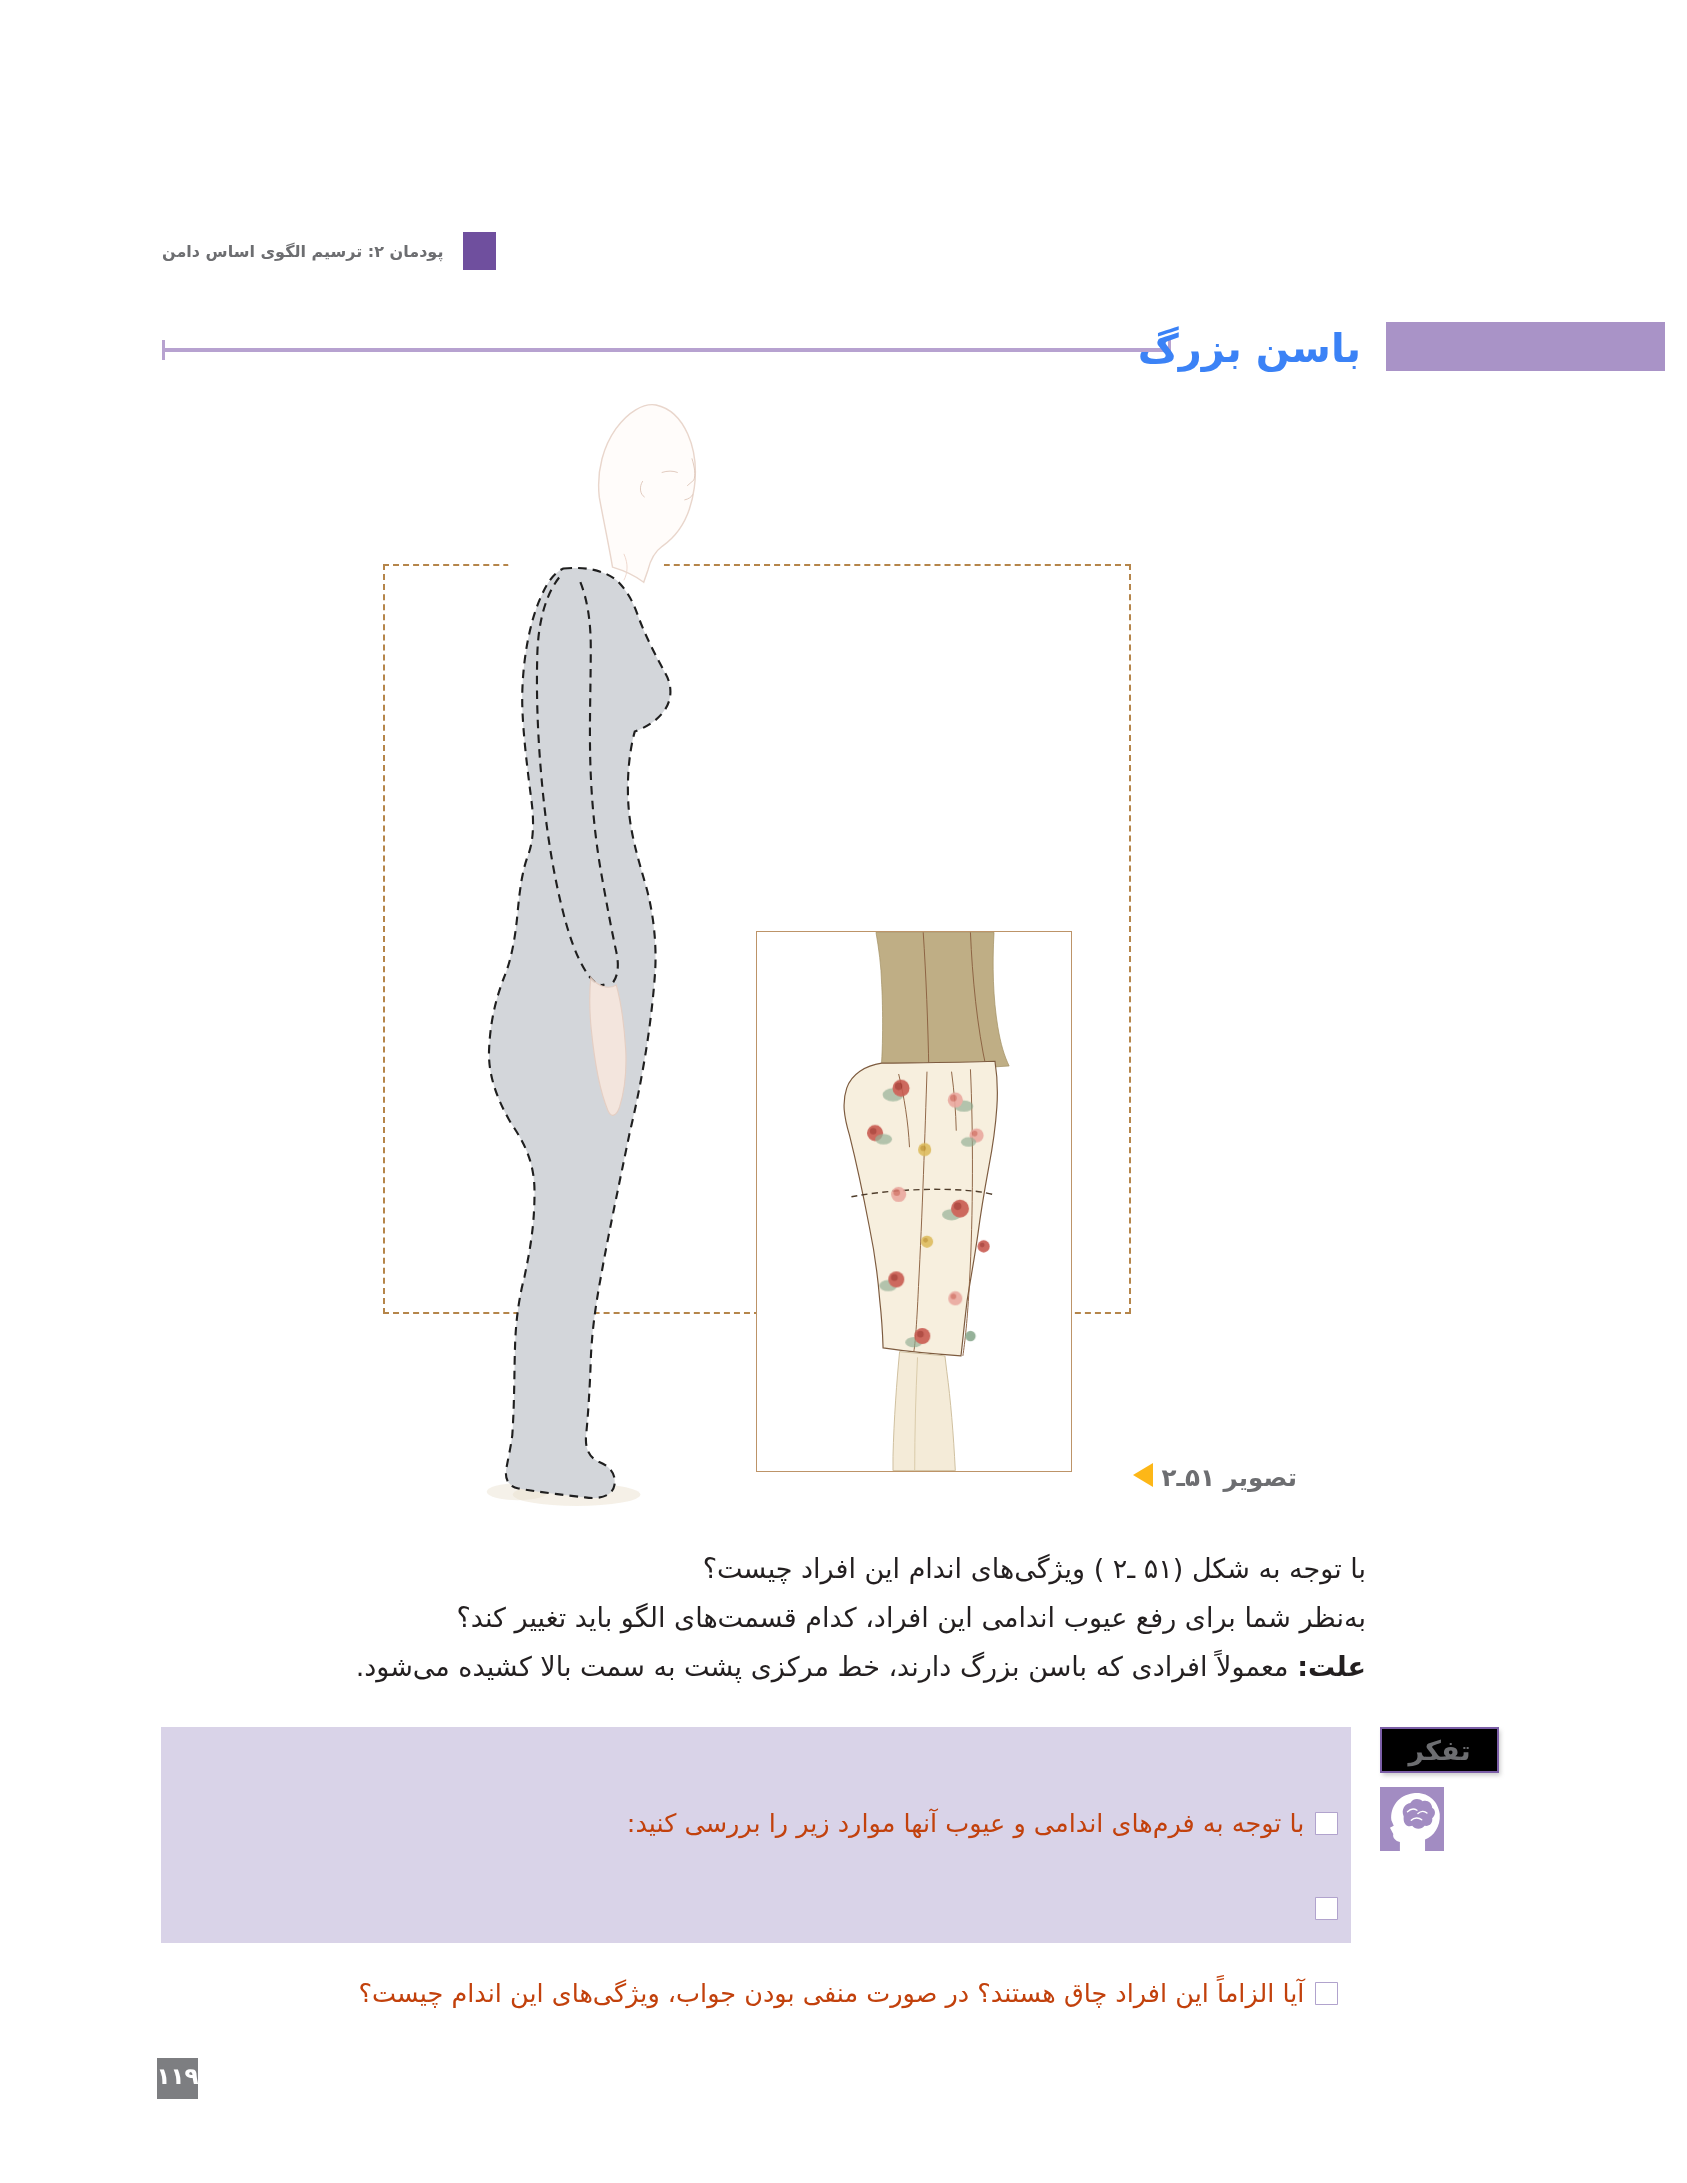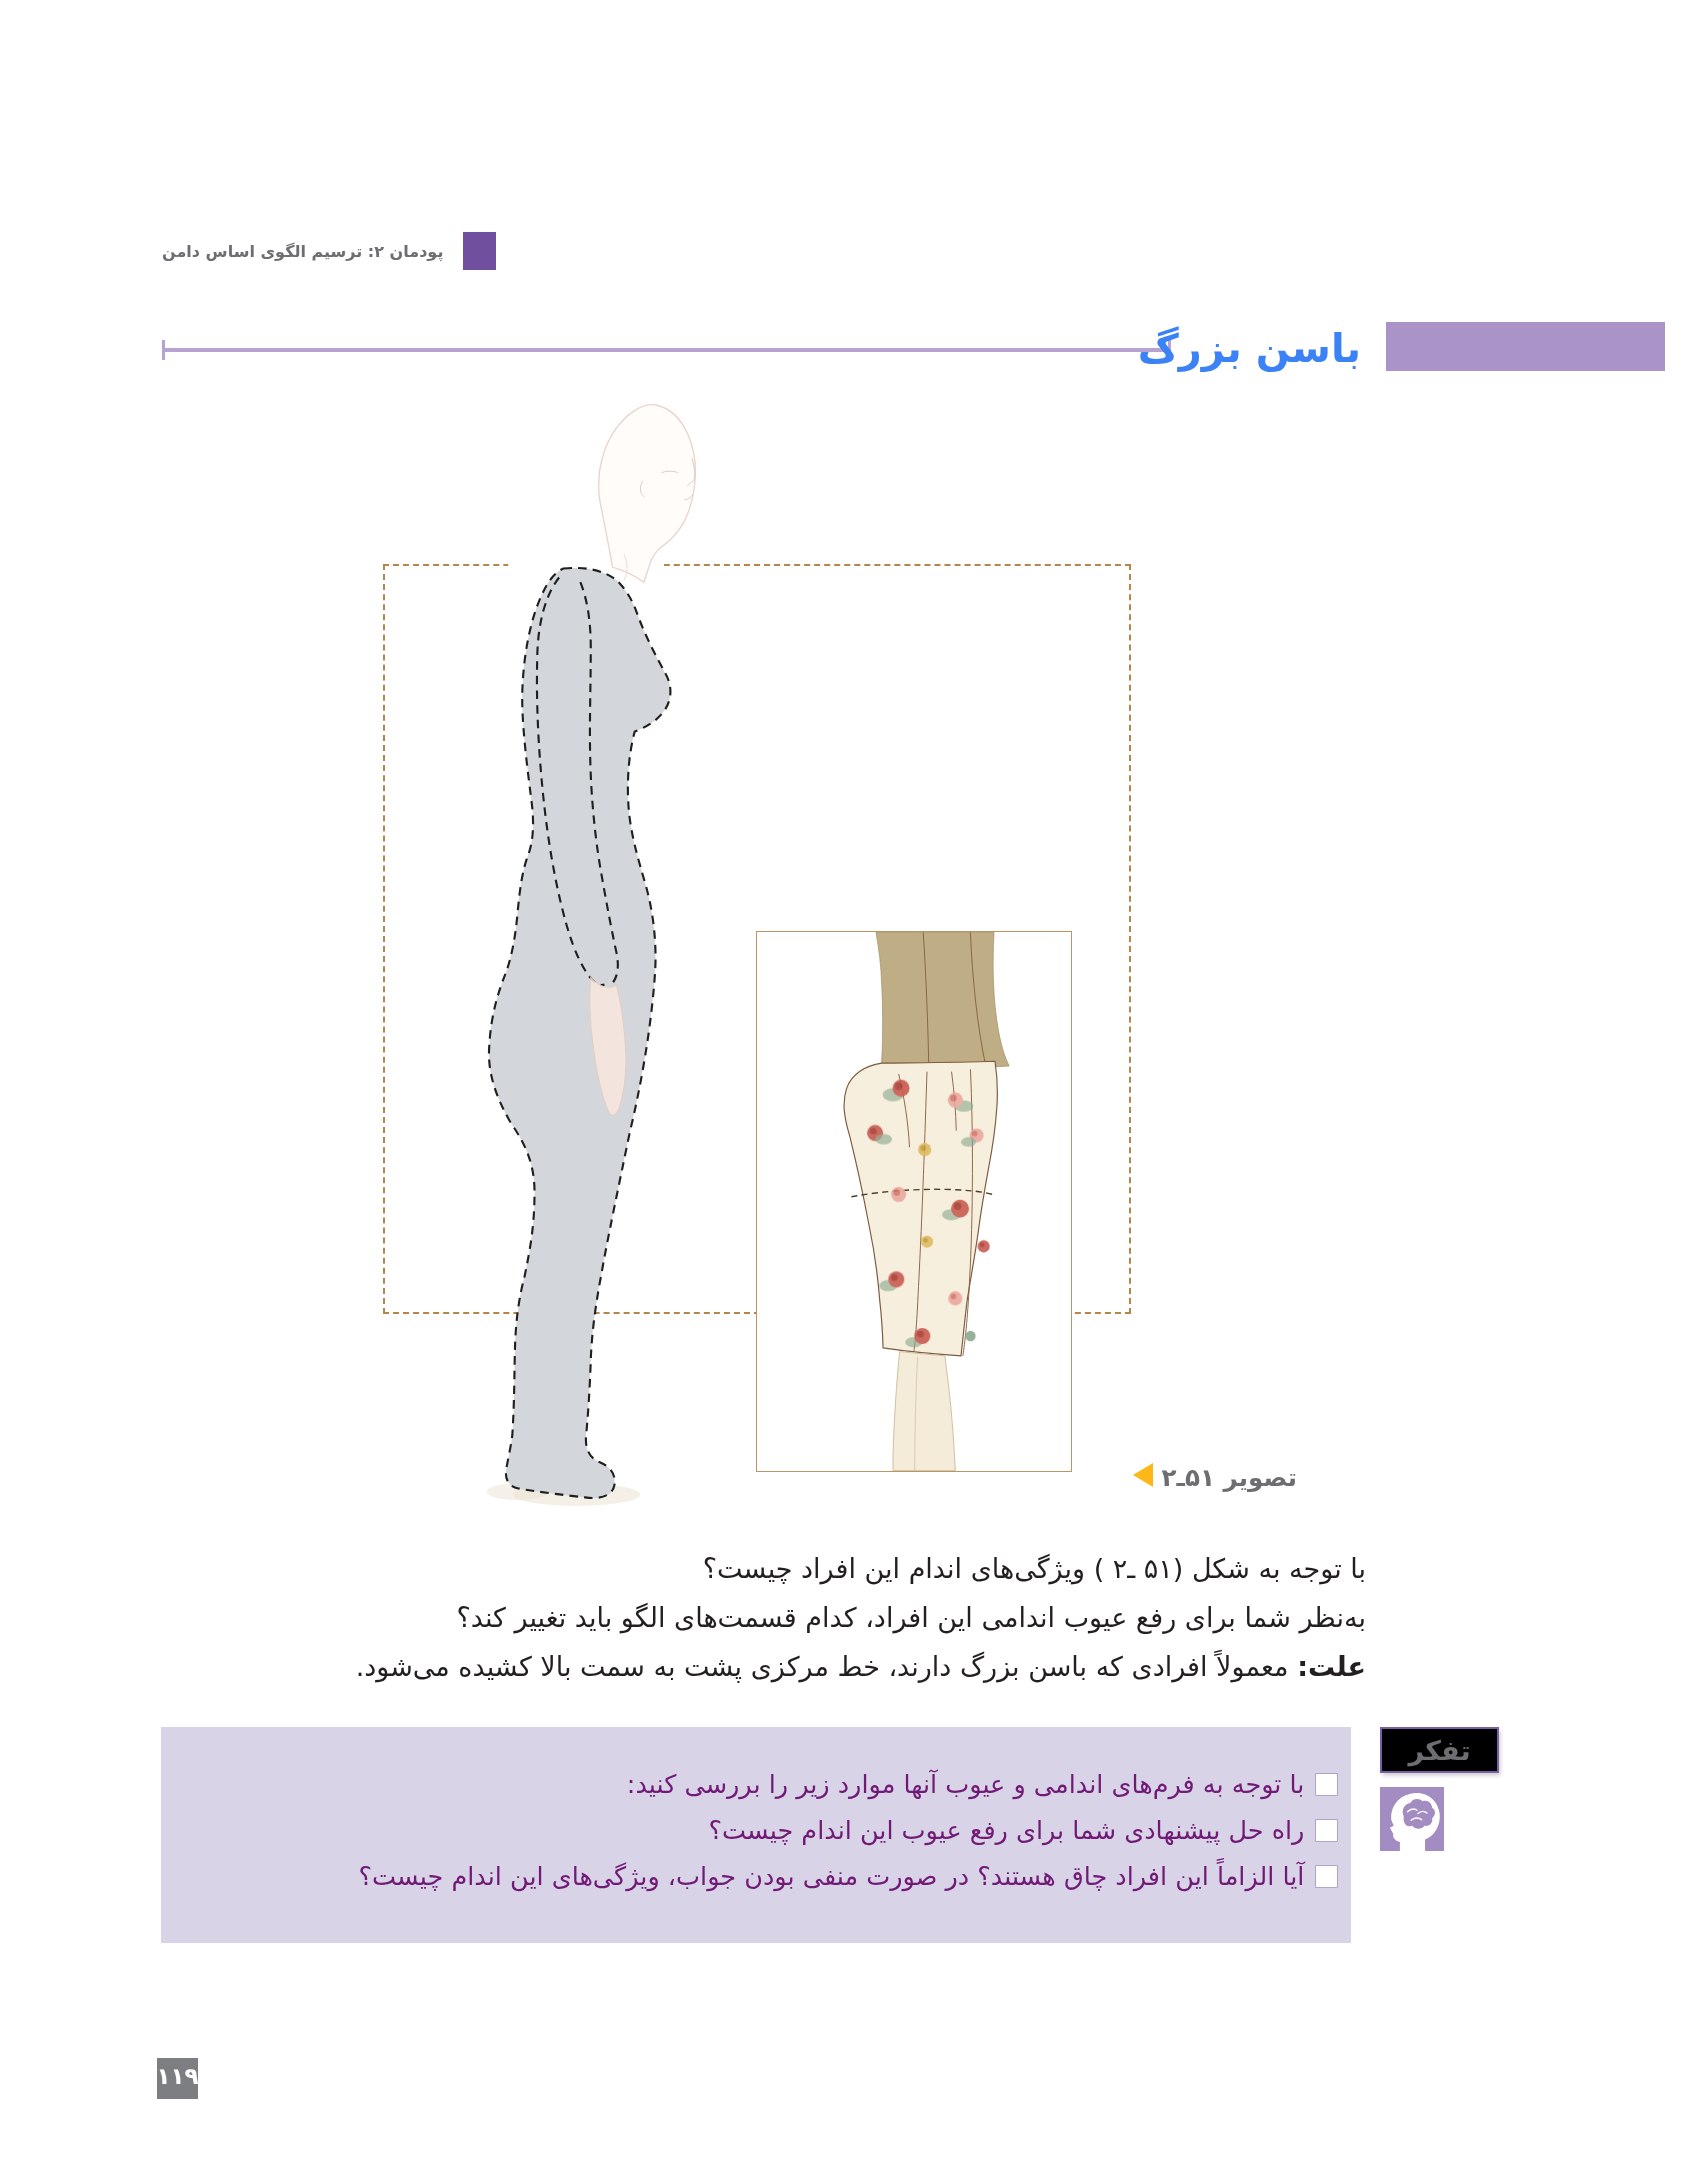--- a/index.html
+++ b/index.html
@@ -74,21 +74,21 @@
   .paragraphs .pline{white-space:nowrap;}
   .cause-label{font-weight:bold;}
   
   .think-box{
     position:absolute;left:161px;top:1727px;width:1190px;height:216px;
     background:#d9d3e8;box-sizing:border-box;
     padding:34px 13.2px 0 13.2px;direction:rtl;z-index:1;
   }
   .think-item{
     display:flex;align-items:center;gap:10.4px;height:46px;
-    font-size:25.5px;color:#701a75;white-space:nowrap;
+    font-size:25.5px;color:#c2410c;white-space:nowrap;margin-top:39px;
   }
   .checkbox{
     flex:0 0 auto;width:21px;height:21px;background:#ffffff;
     border:1.4px solid #b1a3cd;border-radius:0.9px;
   }
   .think-label-box{
     position:absolute;left:1380px;top:1727px;width:119px;height:46px;
     background:#000000;border:2.8px solid #7b5ea7;box-sizing:border-box;
     display:flex;align-items:center;justify-content:center;
     font-size:27px;font-weight:bold;color:#6d6e71;
@@ -279,21 +279,20 @@
     <div class="pline"><span class="cause-label">علت:</span><span> معمولاً افرادی که باسن بزرگ دارند، خط مرکزی پشت به سمت بالا کشیده می‌شود.</span></div>
   </div>
 
   <div class="think-box">
     <div class="think-item">
       <span class="checkbox"></span>
       <span>با توجه به فرم‌های اندامی و عیوب آنها موارد زیر را بررسی کنید:</span>
     </div>
     <div class="think-item">
       <span class="checkbox"></span>
-      <span>راه حل پیشنهادی شما برای رفع عیوب این اندام چیست؟</span>
     </div>
     <div class="think-item">
       <span class="checkbox"></span>
       <span>آیا الزاماً این افراد چاق هستند؟ در صورت منفی بودن جواب، ویژگی‌های این اندام چیست؟</span>
     </div>
   </div>
 
   <div class="think-label-box">
     <span>تفکر</span>
   </div>

